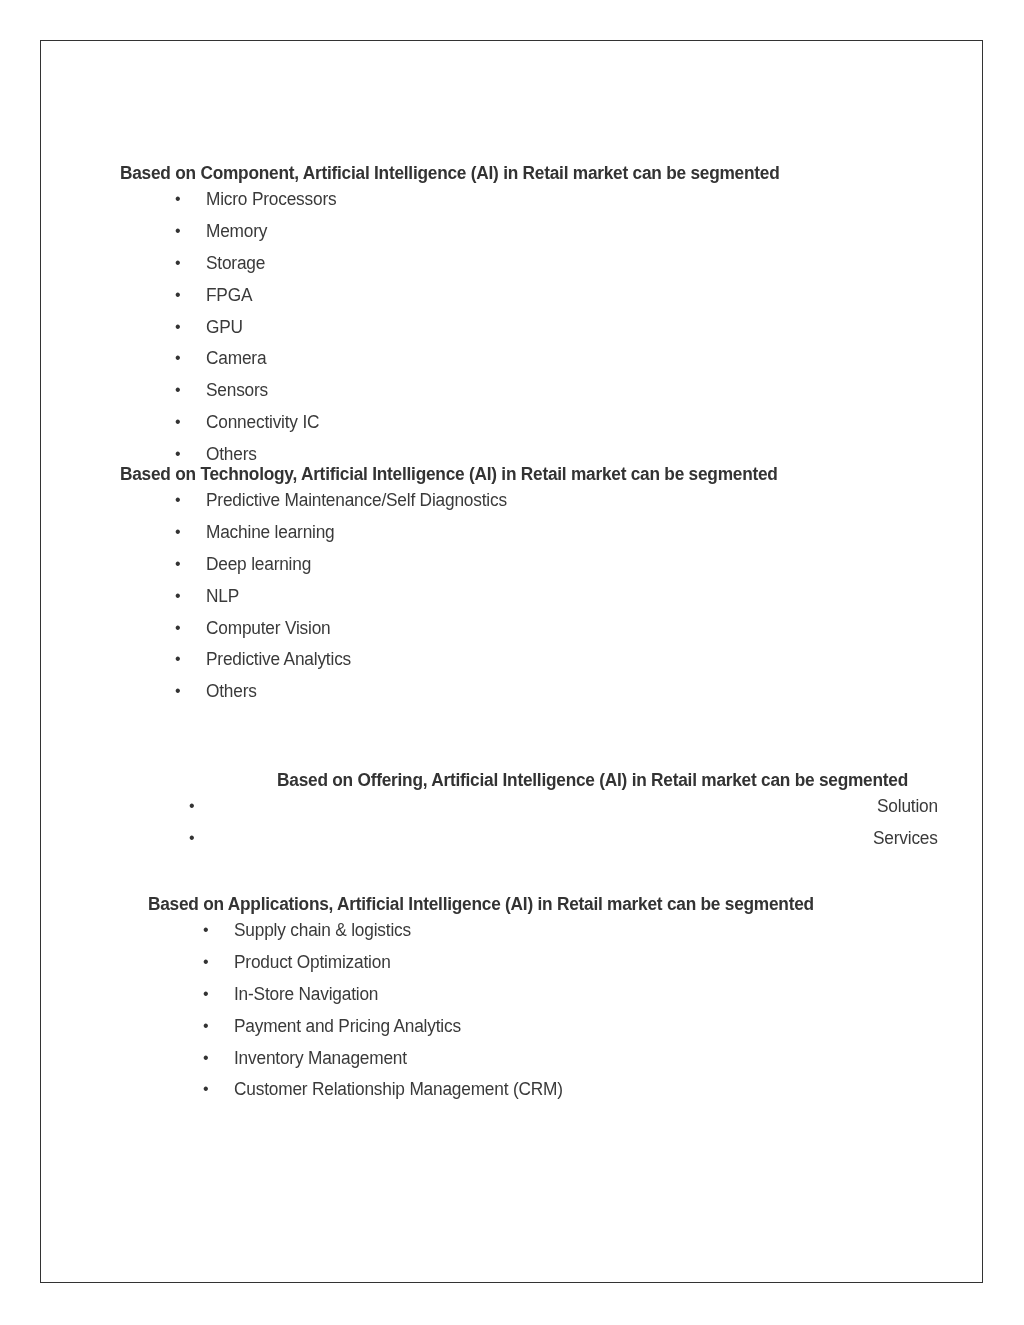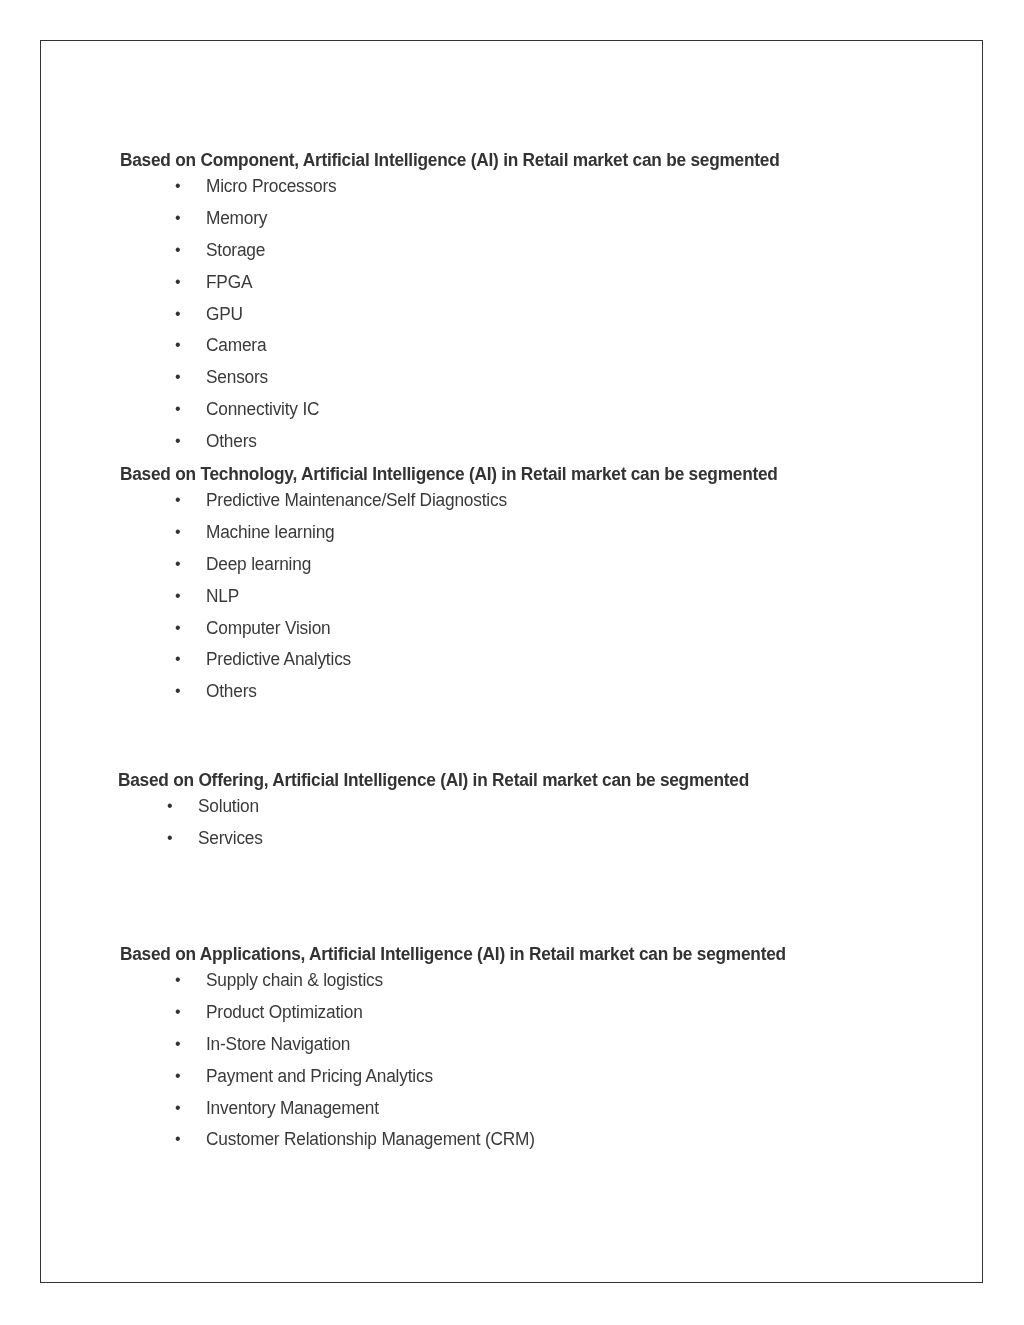--- a/index.html
+++ b/index.html
@@ -14,21 +14,21 @@
   .list li { position: relative; height: 31.9px; line-height: 26px; font-size: 18px; color: #3a3a3a;
              padding-left: 86px; white-space: nowrap; }
   .bullet { position: absolute; left: 55px; top: 0; font-size: 16px; color: #333333; }
   .item-text { display: inline-block; transform: scaleX(0.96); transform-origin: left center; letter-spacing: -0.2px; }
 </style>
 </head>
 <body>
 
 <div class="page-frame"></div>
 
-<div class="section" style="top:147px;">
+<div class="section" style="top:160px;">
   <div class="heading">Based on Component, Artificial Intelligence (AI) in Retail market can be segmented</div>
   <ul class="list">
     <li><span class="bullet">•</span><span class="item-text">Micro Processors</span></li>
     <li><span class="bullet">•</span><span class="item-text">Memory</span></li>
     <li><span class="bullet">•</span><span class="item-text">Storage</span></li>
     <li><span class="bullet">•</span><span class="item-text">FPGA</span></li>
     <li><span class="bullet">•</span><span class="item-text">GPU</span></li>
     <li><span class="bullet">•</span><span class="item-text">Camera</span></li>
     <li><span class="bullet">•</span><span class="item-text">Sensors</span></li>
     <li><span class="bullet">•</span><span class="item-text">Connectivity IC</span></li>
@@ -42,29 +42,29 @@
     <li><span class="bullet">•</span><span class="item-text">Predictive Maintenance/Self Diagnostics</span></li>
     <li><span class="bullet">•</span><span class="item-text">Machine learning</span></li>
     <li><span class="bullet">•</span><span class="item-text">Deep learning</span></li>
     <li><span class="bullet">•</span><span class="item-text">NLP</span></li>
     <li><span class="bullet">•</span><span class="item-text">Computer Vision</span></li>
     <li><span class="bullet">•</span><span class="item-text">Predictive Analytics</span></li>
     <li><span class="bullet">•</span><span class="item-text">Others</span></li>
   </ul>
 </div>
 
-<div class="section" style="top:767px; left:118px;">
+<div class="section" style="top:767px; left:140px;text-align:right;">
   <div class="heading">Based on Offering, Artificial Intelligence (AI) in Retail market can be segmented</div>
   <ul class="list" style="margin-left:-6px;">
     <li><span class="bullet">•</span><span class="item-text">Solution</span></li>
     <li><span class="bullet">•</span><span class="item-text">Services</span></li>
   </ul>
 </div>
 
-<div class="section" style="top:941px;">
+<div class="section" style="top:891px;margin-left:28px;">
   <div class="heading">Based on Applications, Artificial Intelligence (AI) in Retail market can be segmented</div>
   <ul class="list">
     <li><span class="bullet">•</span><span class="item-text">Supply chain &amp; logistics</span></li>
     <li><span class="bullet">•</span><span class="item-text">Product Optimization</span></li>
     <li><span class="bullet">•</span><span class="item-text">In-Store Navigation</span></li>
     <li><span class="bullet">•</span><span class="item-text">Payment and Pricing Analytics</span></li>
     <li><span class="bullet">•</span><span class="item-text">Inventory Management</span></li>
     <li><span class="bullet">•</span><span class="item-text">Customer Relationship Management (CRM)</span></li>
   </ul>
 </div>

